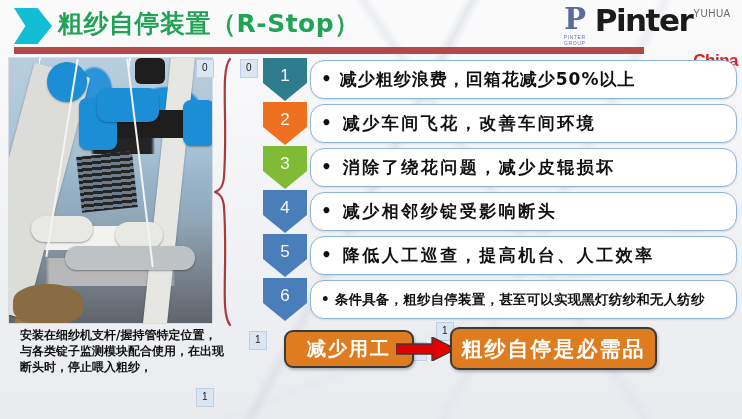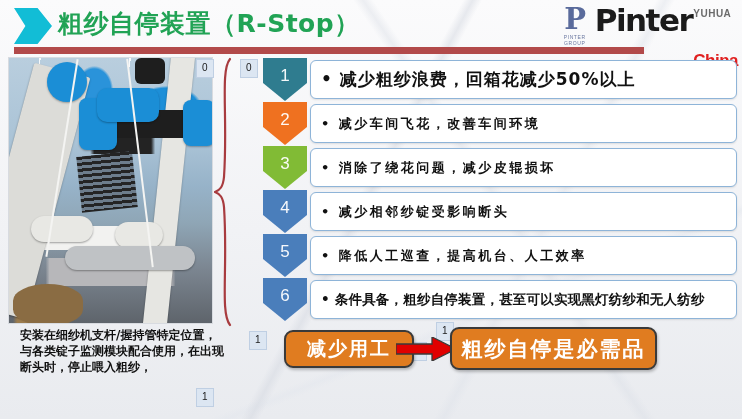--- a/index.html
+++ b/index.html
@@ -47,21 +47,21 @@
   }
   #logo-mark-sub1, #logo-mark-sub2 {
     font-size:5px; color:#6a77a0; letter-spacing:0.6px; line-height:1.25;
   }
   #logo-word {
     font-family:"DejaVu Sans","Liberation Sans",sans-serif;
     font-size:31px; font-weight:700; color:#1b1b1b; line-height:0.95;
     letter-spacing:-1.5px;
   }
   #logo-right { display:flex; flex-direction:column; margin-left:1px; padding-top:3px; }
-  #logo-yuhua { font-size:10px; font-weight:700; color:#6b6b6b; letter-spacing:0.5px; line-height:1; }
+  #logo-yuhua { font-size:10px; font-weight:400; color:#6b6b6b; letter-spacing:0.5px; line-height:1; }
   #logo-china { font-size:17px; font-weight:700; color:#e02020; line-height:1; letter-spacing:-0.5px;margin-top:33px; }
 
   
   #photo {
     position:absolute; left:8px; top:57px; width:205px; height:267px;
     border:1px solid #d8dbe0;
     background:
       linear-gradient(105deg, rgba(255,255,255,0.85) 0 2px, rgba(0,0,0,0) 2px 5px) no-repeat 30px 0 / 3px 100%,
       linear-gradient(100deg, rgba(255,255,255,0.9) 0 2px, rgba(0,0,0,0) 2px) no-repeat 120px 0 / 3px 100%,
       radial-gradient(ellipse 55px 32px at 78% 18%, #1d8fd8 0 55%, rgba(29,143,216,0) 62%),
@@ -119,33 +119,33 @@
   }
   .chev span {
     color:#ffffff; font-size:17px; font-weight:400;
     font-family:"Liberation Sans", sans-serif;
     opacity:0.95;
   }
   .rowbox {
     position:absolute; left:47px; top:2px; right:0; height:39px;
     background:#ffffff;
     border:1.5px solid #8eb4d8;
-    border-radius:6px;
+    border-radius:14px;
     display:flex; align-items:center;
     box-shadow:0 1px 2px rgba(0,0,0,0.10);
     padding-left:10px;
     overflow:hidden;
   }
   .rowbox .txt {
     color:#111; font-weight:700;
     font-family:"DejaVu Sans","Liberation Sans",sans-serif;
     white-space:nowrap;
   }
   .rowbox.sz-lg .txt { font-size:17px; letter-spacing:1px; }
-  .rowbox.sz-md .txt { font-size:13px; letter-spacing:2.5px; }
+  .rowbox.sz-md .txt { font-size:17px; letter-spacing:2.5px; }
   .rowbox.sz-sm .txt { font-size:13.5px; letter-spacing:0.2px; }
 
   
   .pill {
     position:absolute;
     background:#e07c20;
     border:2px solid #3a3a3a;
     border-radius:9px;
     color:#ffffff; font-weight:700;
     display:flex; align-items:center; justify-content:center;

